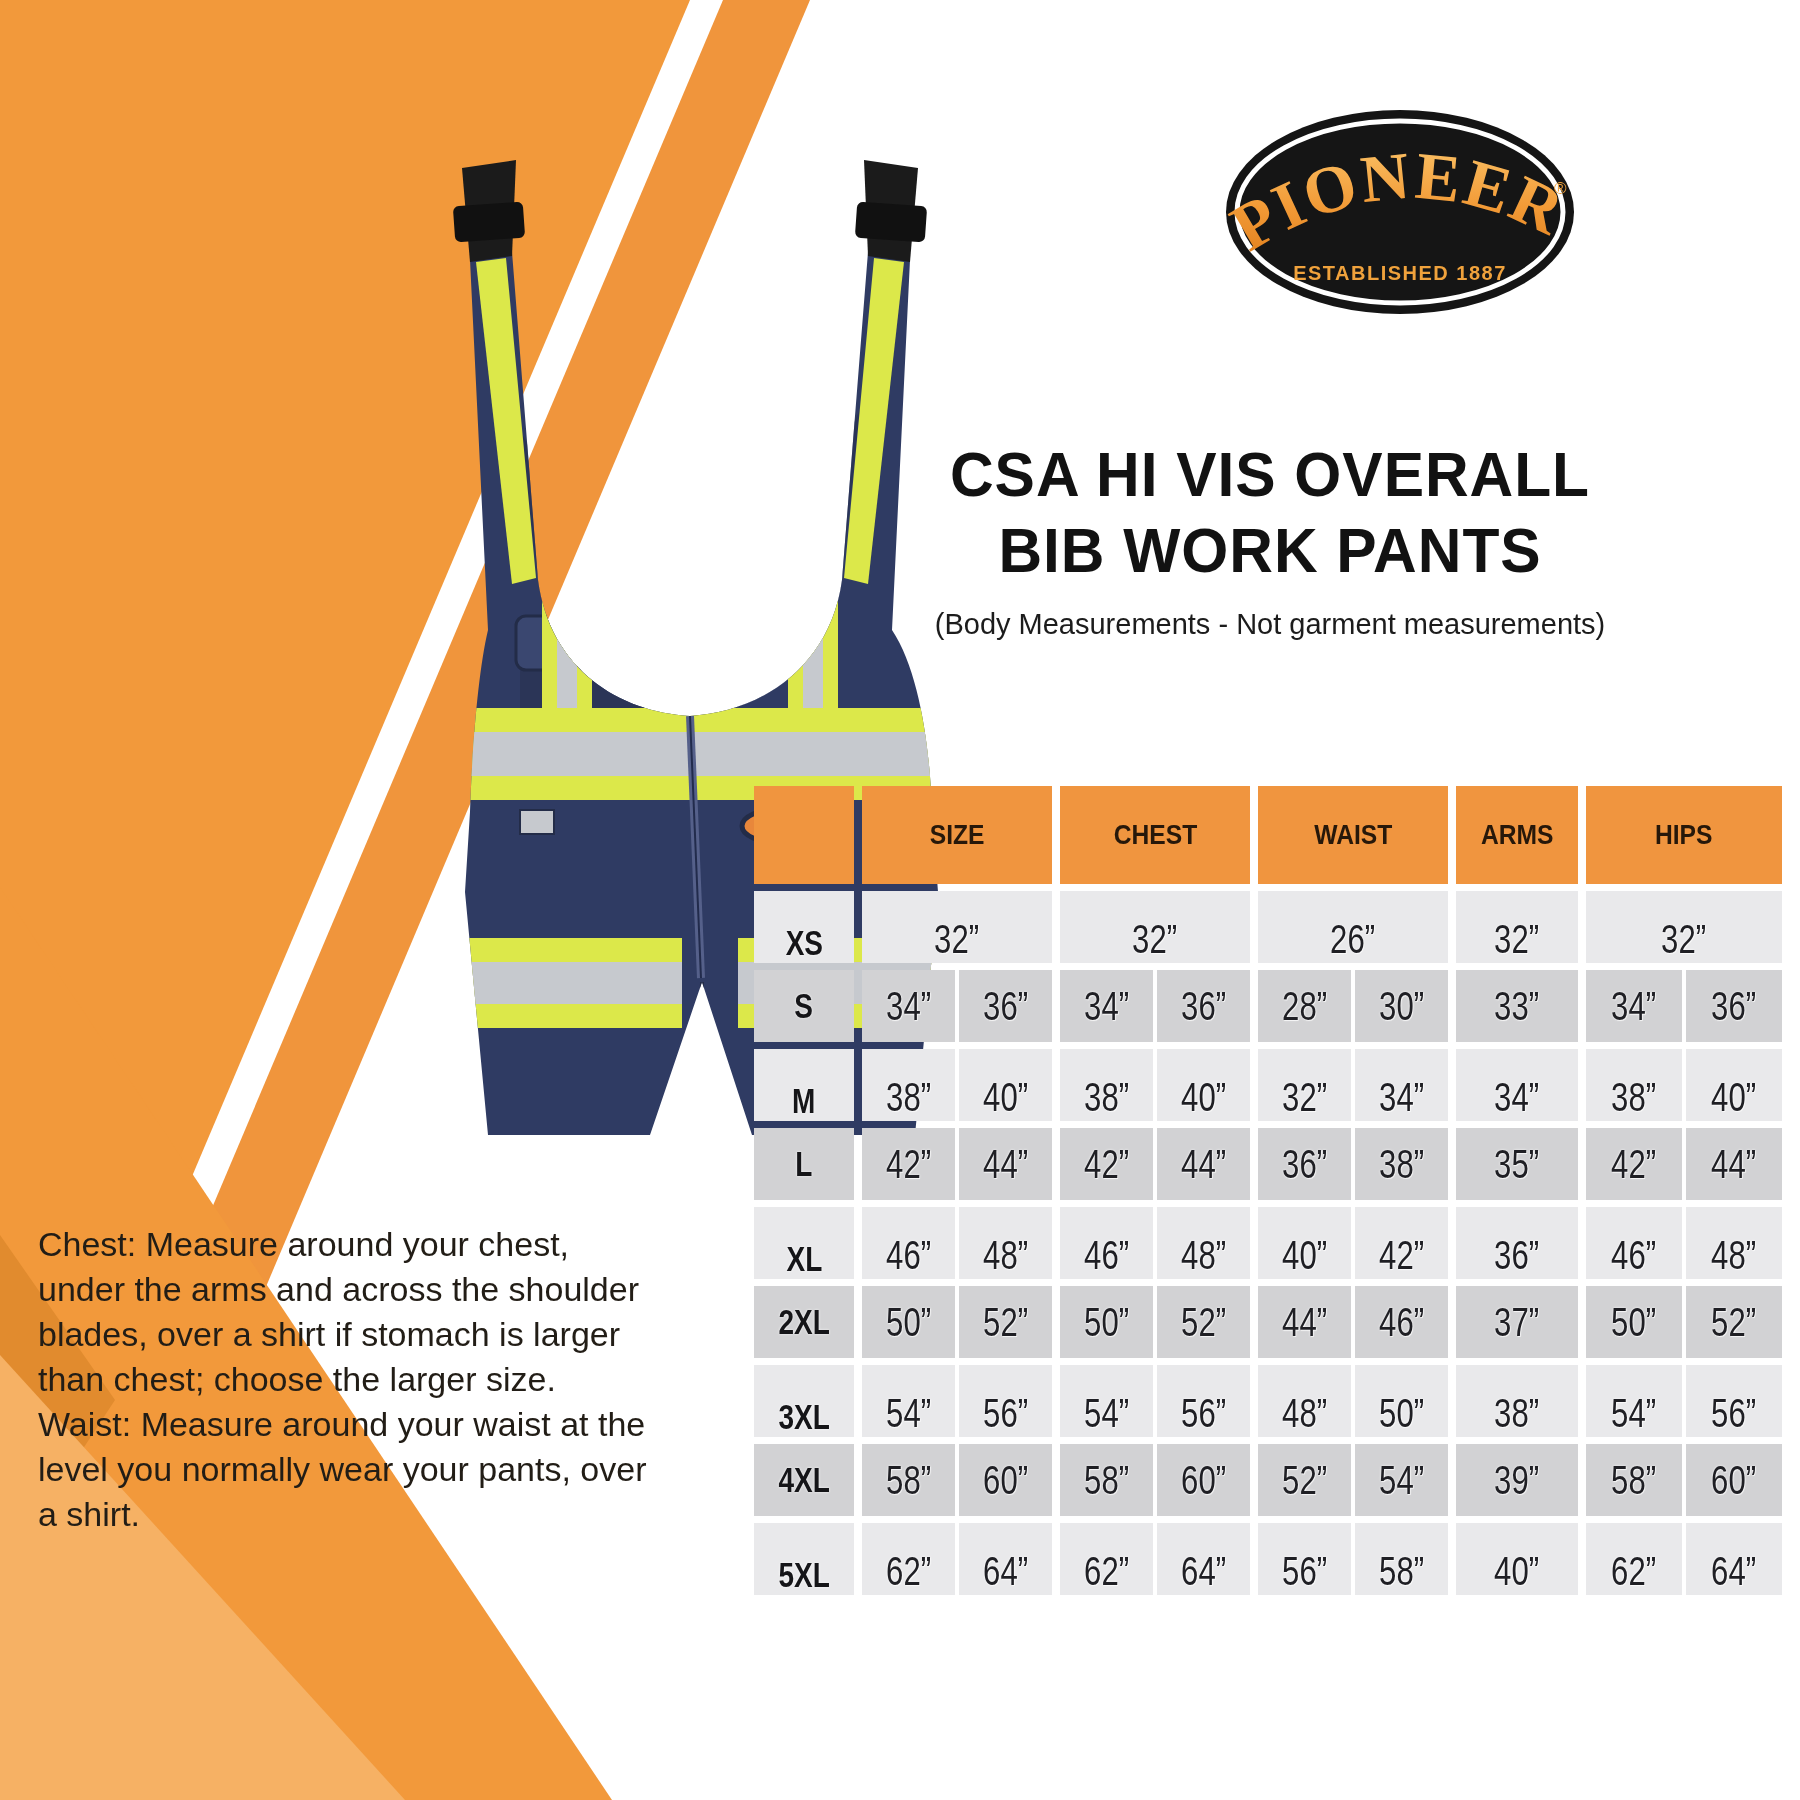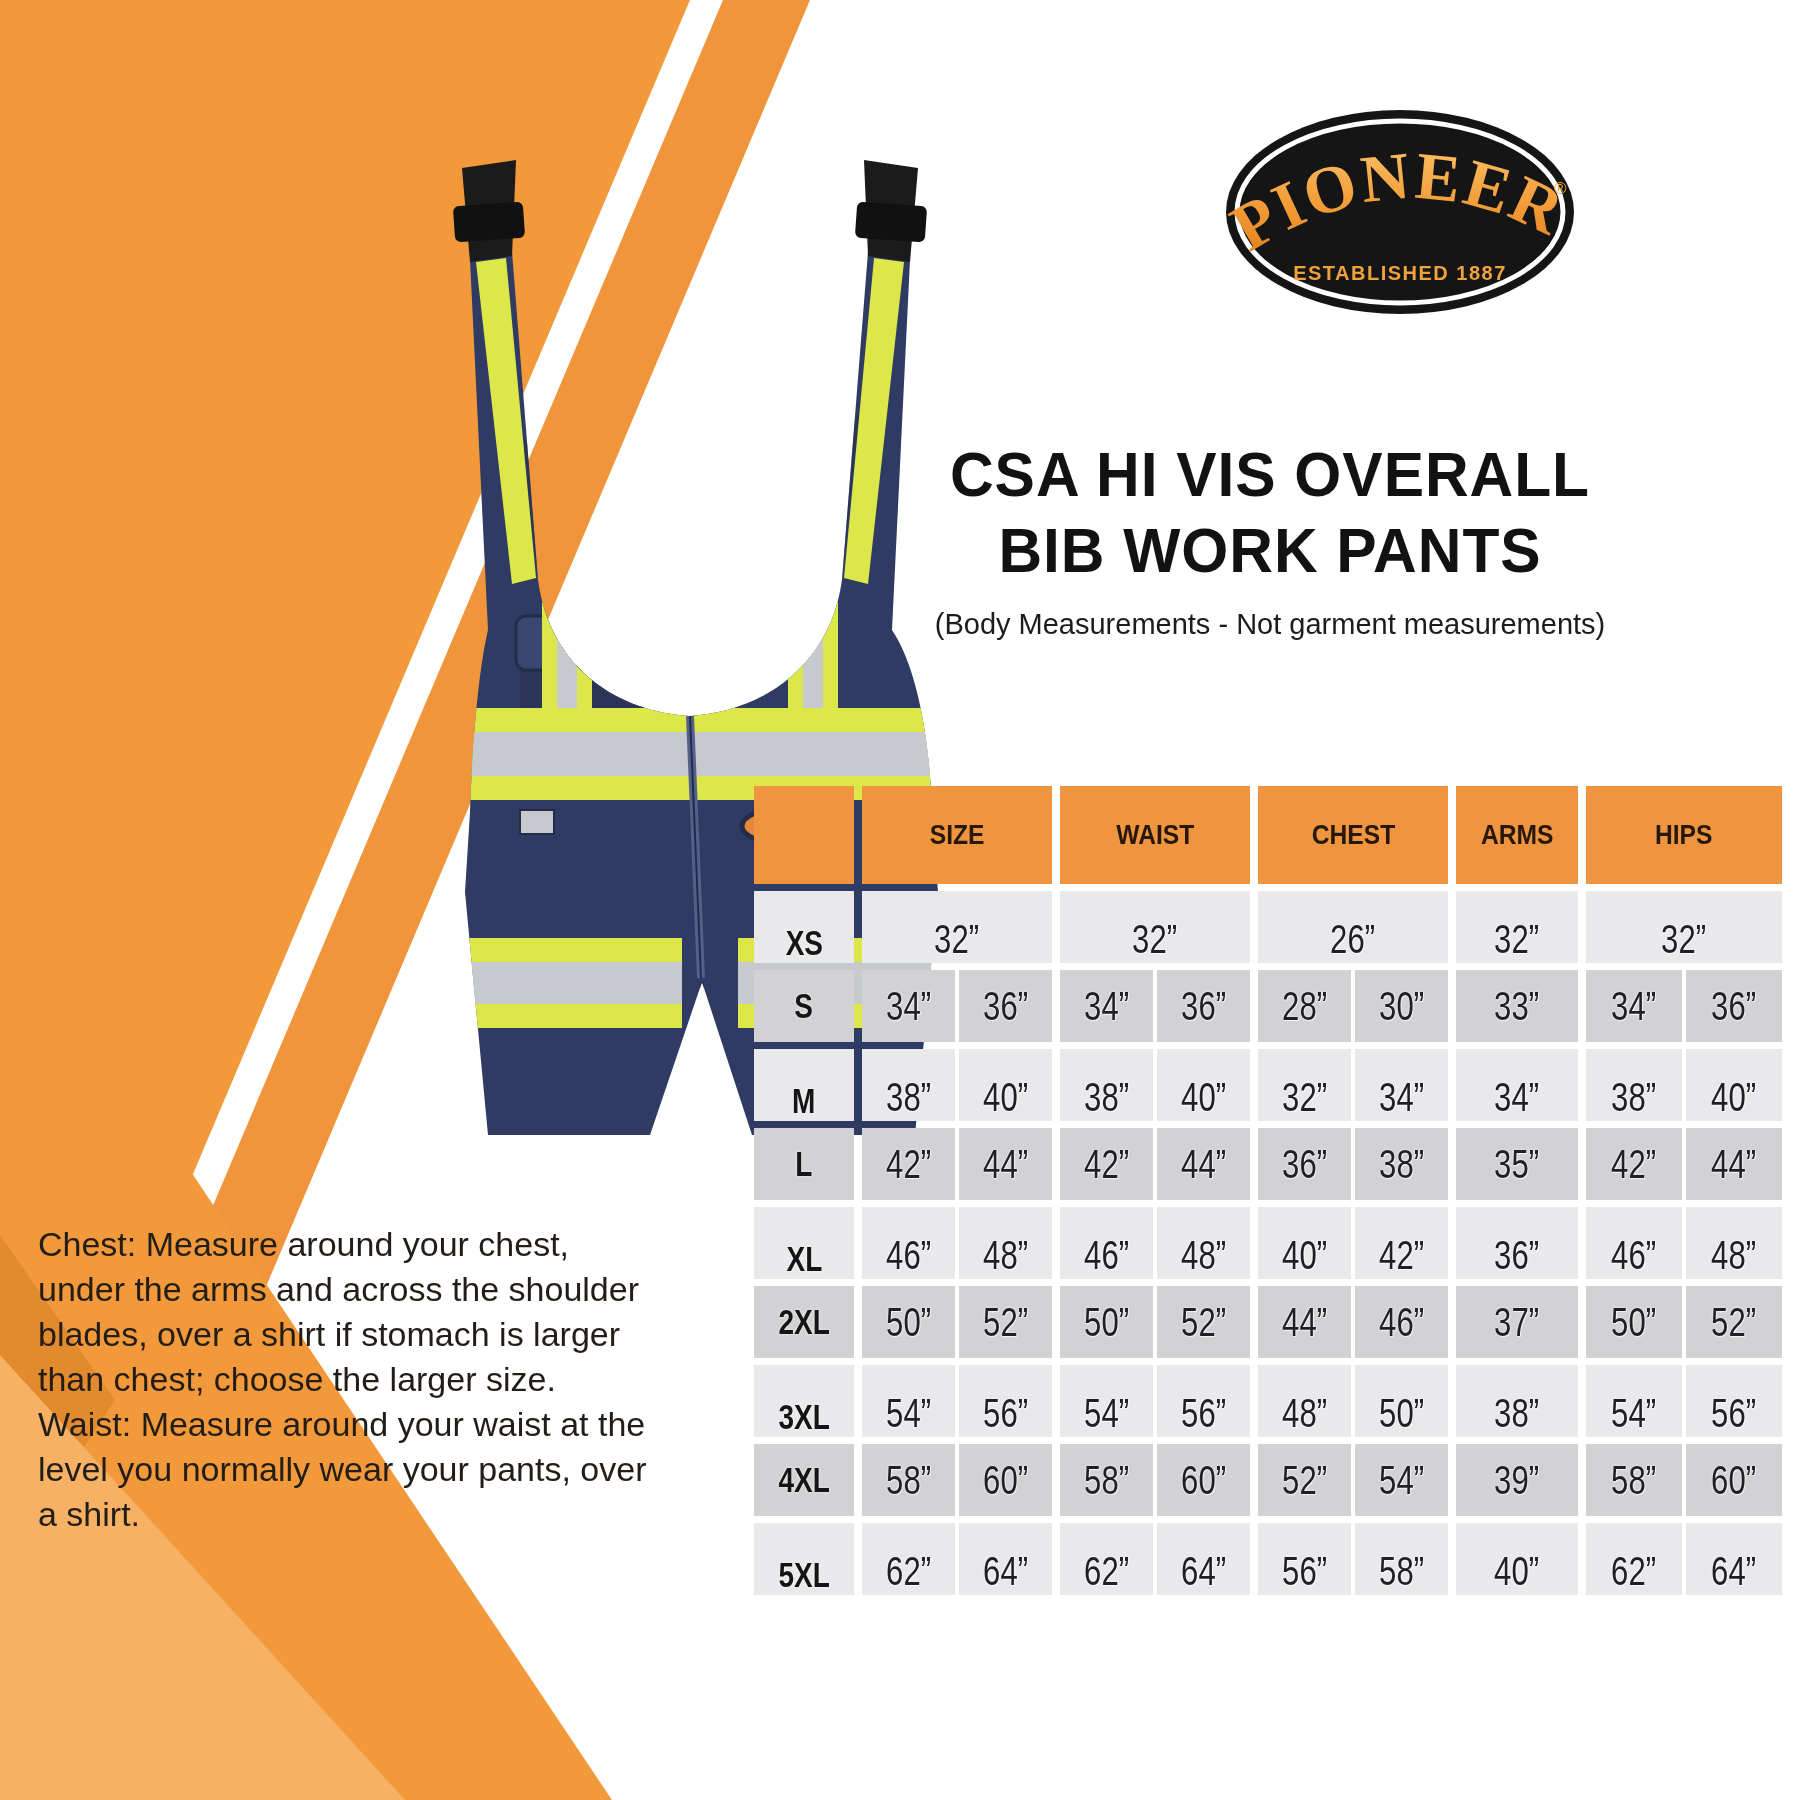--- a/index.html
+++ b/index.html
@@ -134,24 +134,24 @@
     <div class="t-line">BIB WORK PANTS</div>
     <div class="t-sub">(Body Measurements - Not garment measurements)</div>
   </div>
 
   <div class="abs" id="size-table">
       <div class="hcell"></div>
       <div class="hcell">
         <span>SIZE</span>
       </div>
       <div class="hcell">
+        <span>CHEST</span>
+      </div>
+      <div class="hcell">
         <span>WAIST</span>
-      </div>
-      <div class="hcell">
-        <span>CHEST</span>
       </div>
       <div class="hcell">
         <span>ARMS</span>
       </div>
       <div class="hcell">
         <span>HIPS</span>
       </div>
       <div class="lcell shade-light">
         <span>XS</span>
       </div>

